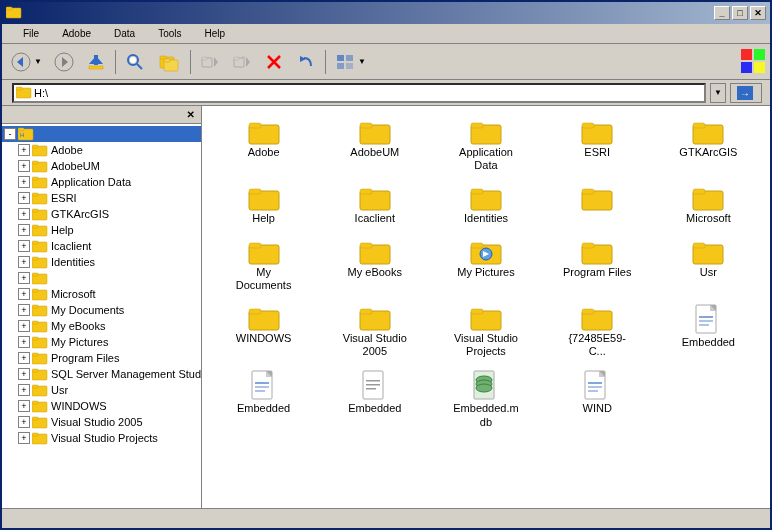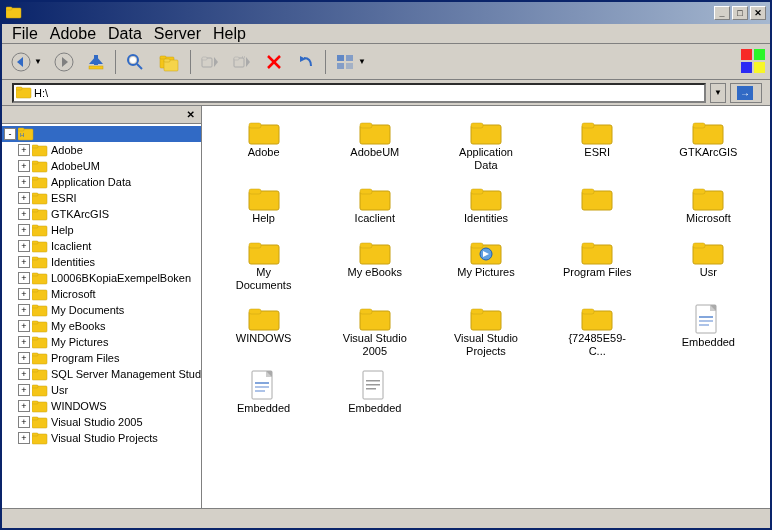--- a/index.html
+++ b/index.html
@@ -66,22 +66,23 @@
       background: #d4d0c8;
       height: 20px;
       display: flex;
       align-items: center;
       padding: 0 4px;
       border-bottom: 1px solid #808080;
       flex-shrink: 0;
     }
     .menu-item {
       padding: 2px 6px;
-      font-size: 16px;
+      font-size: 10px;
       cursor: pointer;
+      margin-left: 11px;
     }
 
     
     .toolbar {
       background: #d4d0c8;
       height: 36px;
       display: flex;
       align-items: center;
       padding: 2px 4px;
       gap: 2px;
@@ -322,21 +323,21 @@
       <div class="title-btn">_</div>
       <div class="title-btn">□</div>
       <div class="title-btn">✕</div>
     </div>
   </div>
 
   <div class="menu-bar">
     <span class="menu-item">File</span>
     <span class="menu-item">Adobe</span>
     <span class="menu-item">Data</span>
-    <span class="menu-item">Server</span>
+    <span class="menu-item">Tools</span>
     <span class="menu-item">Help</span>
   </div>
 
   <div class="toolbar">
 
     <div class="tb-btn nav-back">
       <div class="tb-icon">
         <svg width="20" height="20" viewBox="0 0 20 20">
           <circle cx="10" cy="10" r="9" fill="#d4d0c8" stroke="#808080" stroke-width="1"></circle>
           <polygon points="12,5 6,10 12,15" fill="#316ac5"></polygon>
@@ -557,21 +558,20 @@
                 <rect x="0" y="2" width="6" height="3" rx="1" fill="#f5c518" stroke="#c8a010" stroke-width="0.5"></rect>
               </svg>
               <span style="font-size: 11px;">Identities</span>
             </div>
             <div class="tree-item" style="padding-left: 16px;">
               <div class="tree-expand">+</div>
               <svg viewBox="0 0 16 14" class="tree-folder-icon">
                 <rect x="0" y="3" width="15" height="10" rx="1" fill="#f5c518" stroke="#c8a010" stroke-width="0.5"></rect>
                 <rect x="0" y="2" width="6" height="3" rx="1" fill="#f5c518" stroke="#c8a010" stroke-width="0.5"></rect>
               </svg>
-              <span style="font-size: 11px;">L0006BKopiaExempelBoken</span>
             </div>
             <div class="tree-item" style="padding-left: 16px;">
               <div class="tree-expand">+</div>
               <svg viewBox="0 0 16 14" class="tree-folder-icon">
                 <rect x="0" y="3" width="15" height="10" rx="1" fill="#f5c518" stroke="#c8a010" stroke-width="0.5"></rect>
                 <rect x="0" y="2" width="6" height="3" rx="1" fill="#f5c518" stroke="#c8a010" stroke-width="0.5"></rect>
               </svg>
               <span style="font-size: 11px;">Microsoft</span>
             </div>
             <div class="tree-item" style="padding-left: 16px;">
@@ -810,20 +810,40 @@
           </div>
           <div class="file-item">
             <svg viewBox="0 0 32 32" width="32" height="32">
               <rect x="4" y="1" width="20" height="28" rx="1" fill="white" stroke="#aaa" stroke-width="1"></rect>
     <rect x="7" y="10" width="14" height="1.5" fill="#333" opacity="0.5"></rect>
     <rect x="7" y="14" width="14" height="1.5" fill="#333" opacity="0.5"></rect>
     <rect x="7" y="18" width="10" height="1.5" fill="#333" opacity="0.5"></rect>
             </svg>
             <div class="file-label">Embedded</div>
           </div>
+          <div class="file-item">
+            <svg viewBox="0 0 32 32" width="32" height="32">
+              <rect x="4" y="1" width="20" height="28" rx="1" fill="#e0f0e0" stroke="#aaa" stroke-width="1"></rect>
+    <ellipse cx="14" cy="10" rx="8" ry="4" fill="#70b070" stroke="#408040" stroke-width="1"></ellipse>
+    <ellipse cx="14" cy="14" rx="8" ry="4" fill="#70b070" stroke="#408040" stroke-width="1"></ellipse>
+    <ellipse cx="14" cy="18" rx="8" ry="4" fill="#70b070" stroke="#408040" stroke-width="1"></ellipse>
+            </svg>
+            <div class="file-label">Embedded.mdb</div>
+          </div>
+          <div class="file-item">
+            <svg viewBox="0 0 32 32" width="32" height="32">
+              <rect x="4" y="1" width="20" height="28" rx="1" fill="white" stroke="#aaa" stroke-width="1"></rect>
+    <rect x="18" y="1" width="6" height="6" rx="0" fill="#aaa"></rect>
+    <path d="M18,1 L24,7 L18,7 Z" fill="#ccc"></path>
+    <rect x="7" y="12" width="14" height="2" fill="#316ac5" opacity="0.6"></rect>
+    <rect x="7" y="16" width="14" height="2" fill="#316ac5" opacity="0.4"></rect>
+    <rect x="7" y="20" width="10" height="2" fill="#316ac5" opacity="0.4"></rect>
+            </svg>
+            <div class="file-label">WIND</div>
+          </div>
         </div>
     </div>
   </div>
 
   <div class="status-bar">
     <span></span>
   </div>
 </div>
 
 </body></html>

